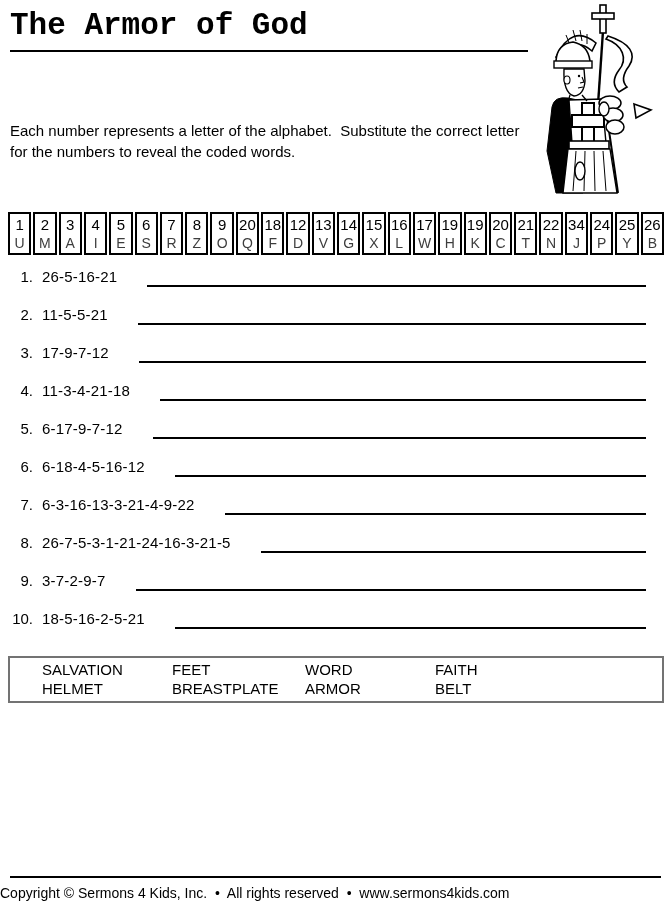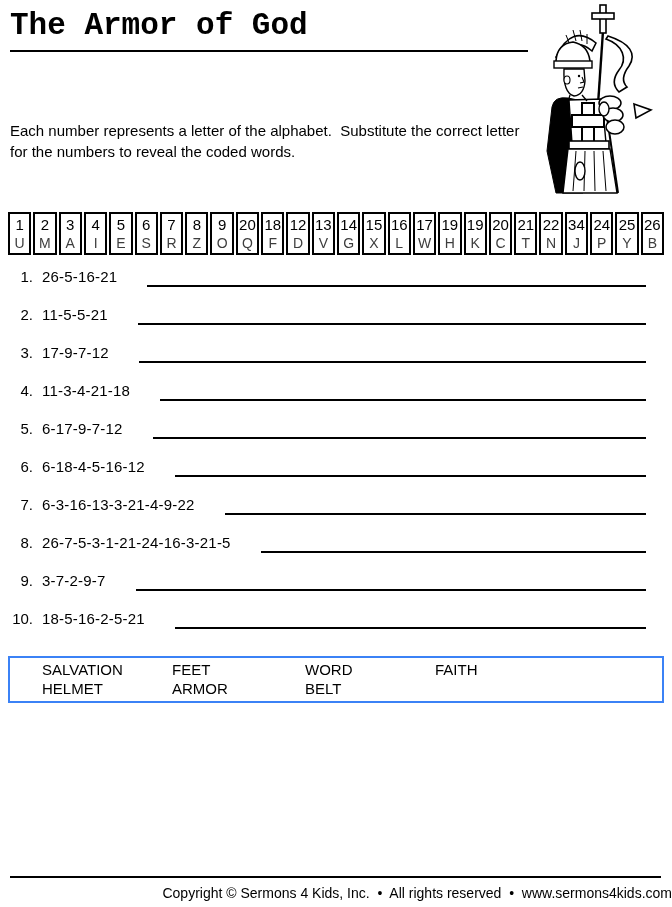--- a/index.html
+++ b/index.html
@@ -31,28 +31,28 @@
   .cell .l{font-size:14px;line-height:18px;color:#3d3d3d;}
 
   .items{position:absolute;left:0;top:257px;width:672px;}
   .code-row{display:flex;align-items:center;height:38px;padding-right:26px;font-size:15px;}
   .code-row .num{flex:none;width:33px;text-align:right;}
   .code-row .code{flex:none;margin-left:9px;letter-spacing:0.2px;}
   .code-row .blank{flex:1 1 auto;margin-left:30px;height:0;border-bottom:2px solid #000;position:relative;top:10px;}
 
   .wordbank{
     position:absolute;left:8px;top:656px;width:620px;
-    border:2px solid #3b82f6;padding:2px 0 3px 32px;background:#fff;
+    border:2px solid #737373;padding:2px 0 3px 32px;background:#fff;
   }
   .wb-row{display:grid;grid-template-columns:130px 133px 130px 130px auto;font-size:15px;line-height:19px;}
   .wb-word{white-space:nowrap;}
 
   .footer-rule{position:absolute;left:10px;top:876px;width:651px;border-top:2px solid #000;}
   .copyright{
-    position:absolute;left:0;top:884px;width:672px;margin:0;text-align:right;
+    position:absolute;left:0;top:884px;width:672px;margin:0;text-align:left;
     font-size:14px;line-height:18px;white-space:pre-wrap;
   }
   svg .ln{stroke:#000;fill:none;}
   svg .wh{fill:#fff;stroke:#000;}
   svg .bk{fill:#000;stroke:#000;}
 </style>
 </head>
 <body>
 
 <div class="page">
@@ -286,20 +286,21 @@
 
   <div class="wordbank">
     <div class="wb-row" id="wb-row-0">
         <span class="wb-word">SALVATION</span>
         <span class="wb-word">FEET</span>
         <span class="wb-word">WORD</span>
         <span class="wb-word">FAITH</span>
       </div>
     <div class="wb-row" id="wb-row-1">
         <span class="wb-word">HELMET</span>
+        <span class="wb-word">BREASTPLATE</span>
         <span class="wb-word">ARMOR</span>
         <span class="wb-word">BELT</span>
       </div>
   </div>
 
   <div class="footer-rule"></div>
   <p class="copyright">Copyright © Sermons 4 Kids, Inc.  •  All rights reserved  •  www.sermons4kids.com</p>
 
 </div>
 

